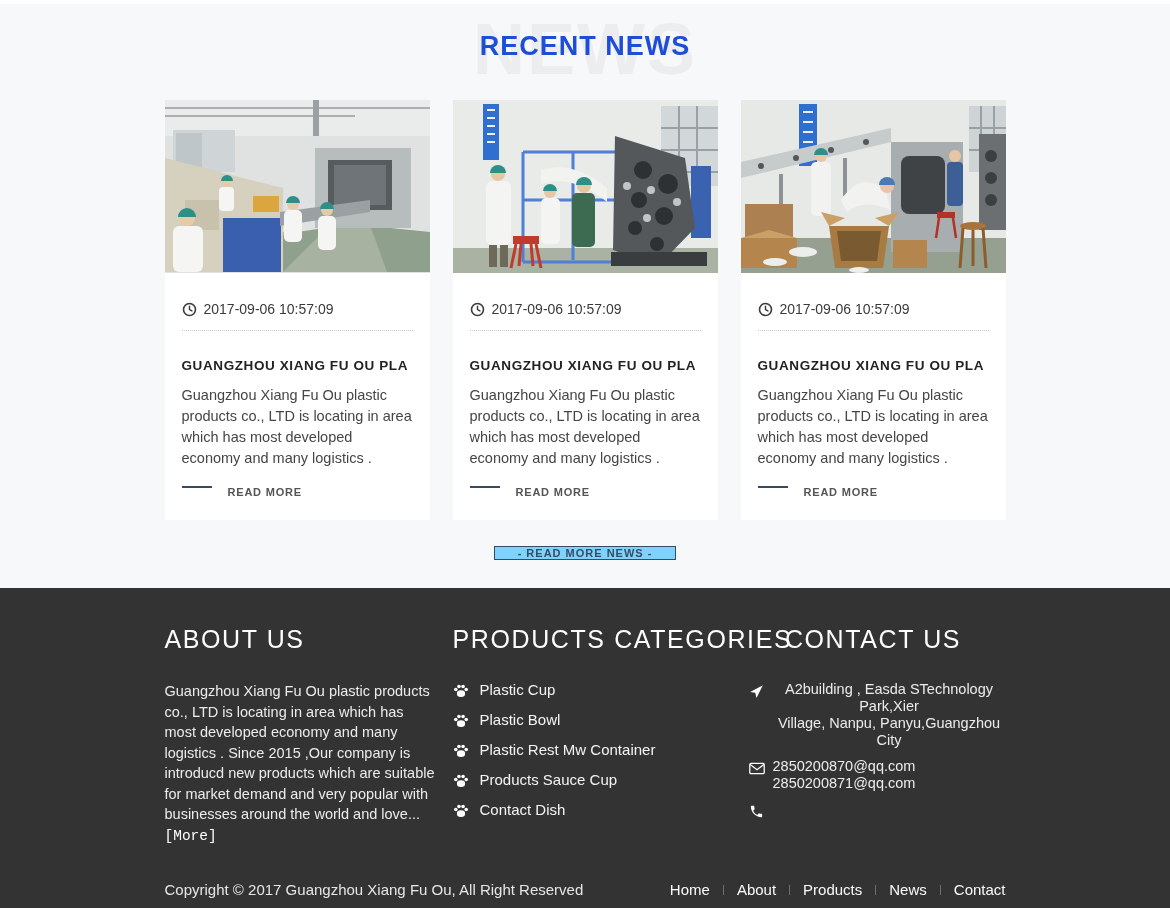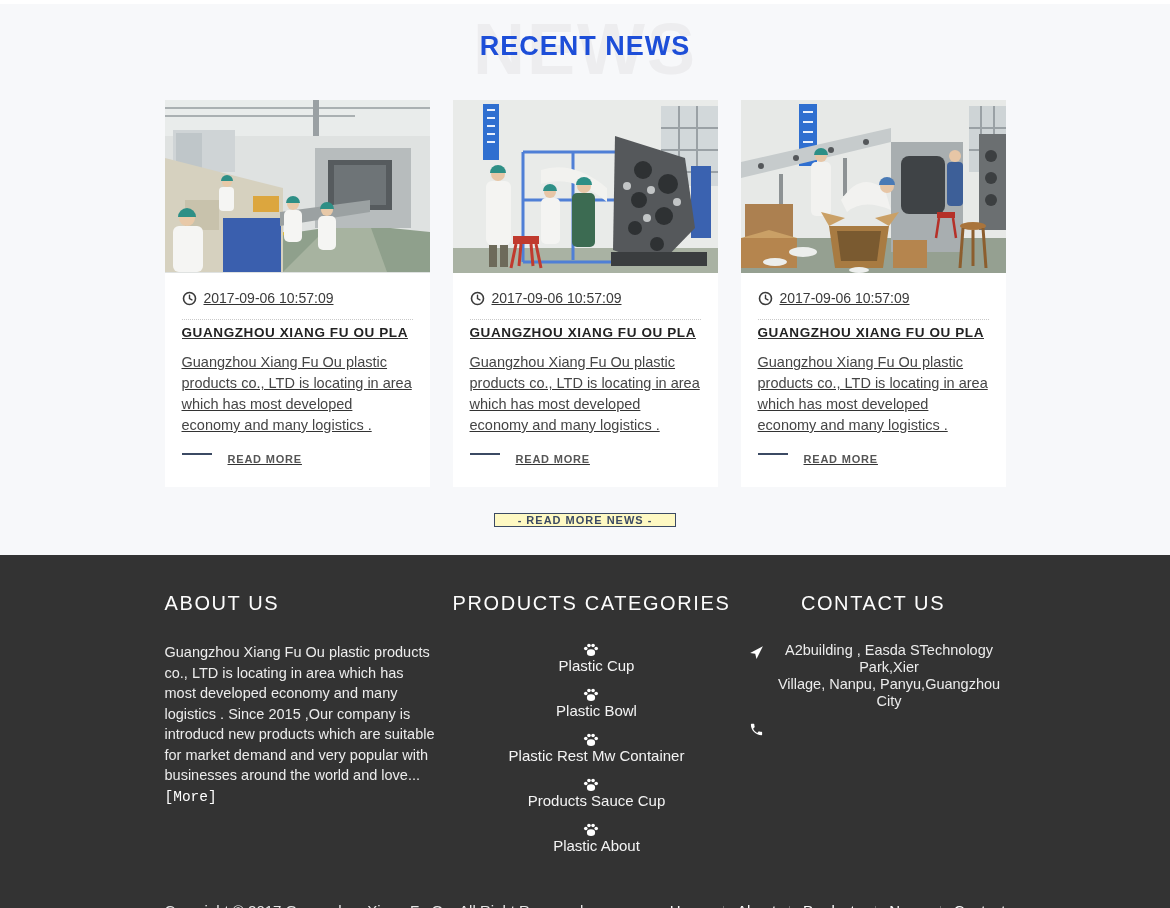--- a/index.html
+++ b/index.html
@@ -21,53 +21,53 @@
     user-select:none;
   }
   .section-title {
     position:absolute; top:27px; left:0; right:0; text-align:center;
     font-size:27px; font-weight:bold; color:#1d4ed8; letter-spacing:1px;
   }
   .cards { width:841px; margin:8px auto 0; display:flex; justify-content:space-between; }
   .card { width:265px; background:#ffffff; }
   .card-photo { width:265px; height:173px; display:block; overflow:hidden; cursor:pointer; }
   .card-photo svg { display:block; }
-  .card-body { padding:17px 17px 22px;text-decoration:underline; }
+  .card-body { padding:28px 17px 22px; }
   .card-date { display:flex; align-items:center; font-size:14px; color:#3a3a3a; }
   .card-date svg { margin-right:7px; flex:0 0 auto; }
   .dotted { border-bottom:1px dotted #c9c9c9; margin-top:13px; }
   .card-title {
-    margin-top:5px; font-size:13.5px; font-weight:bold; color:#222;
+    margin-top:27px; font-size:13.5px; font-weight:bold; color:#222;
     letter-spacing:0.6px; white-space:nowrap; overflow:hidden; cursor:pointer;
   }
   .card-excerpt { margin-top:12px; font-size:14.5px; line-height:21px; color:#454545; }
   .read-more { margin-top:17px; display:flex; cursor:pointer; }
   .read-more .rm-line { width:30px; height:2px; background:#3b4a63; margin-right:16px; }
   .read-more .rm-label { font-size:11px; font-weight:bold; color:#555; letter-spacing:0.8px; }
 
   .more-news-wrap { text-align:center; margin-top:23px; }
   .more-news-btn {
-    display:inline-block; border:1px solid #3b4a63; background:#fef9c3;
+    display:inline-block; border:1px solid #3b4a63; background:#7dd3fc;
     color:#3b4a63; font-size:11px; font-weight:bold; letter-spacing:1px;
     padding:0 23px; cursor:pointer; font-family:inherit;
   }
 
   
   .footer { background:#333333; margin-top:27px; flex:1; padding-top:37px; color:#ececec; }
   .footer-cols { width:841px; margin:0 auto; display:flex; }
   .fcol-about { width:288px; }
   .fcol-cats  { width:288px; }
   .fcol-contact { width:265px;text-align:center; }
   .fh {
-    font-size:20px; font-weight:normal; color:#fdfdfd; letter-spacing:1.6px;
+    font-size:25px; font-weight:normal; color:#fdfdfd; letter-spacing:1.6px;
     margin-bottom:27px; white-space:nowrap;
   }
   .about-text { width:274px; font-size:14.5px; line-height:20.5px; color:#ececec; }
   .more-link { color:#ffffff; cursor:pointer;font-family:Liberation Mono, monospace; }
-  .cat-item { display:flex; align-items:center; margin-bottom:13px; cursor:pointer;flex-direction:column; }
+  .cat-item { display:flex; align-items:flex-end; margin-bottom:13px; cursor:pointer; }
   .cat-item svg { margin-right:11px; flex:0 0 auto; }
   .cat-label { font-size:15px; color:#f4f4f4; line-height:17px; }
   .contact-row { display:flex; margin-bottom:9px; }
   .contact-icon { width:32px; padding-top:3px; flex:0 0 auto; }
   .contact-text { font-size:14.5px; line-height:17px; color:#ececec; }
   .contact-text .clabel { display:inline-block; margin-right:8px; }
   .email-line { display:block; color:#ececec; cursor:pointer; text-decoration:none; }
 
   .copyright-bar {
     width:841px; margin:35px auto 0; display:flex; justify-content:space-between;
@@ -325,39 +325,51 @@
           <span class="cat-label">Products Sauce Cup</span>
         </div>
         <div class="cat-item">
           <svg width="16" height="15" viewBox="0 0 20 19" fill="#ffffff">
             <ellipse cx="10" cy="13.5" rx="5.2" ry="4.2"></ellipse>
               <circle cx="3.4" cy="8.2" r="2.3"></circle>
               <circle cx="7.4" cy="4.4" r="2.3"></circle>
               <circle cx="12.6" cy="4.4" r="2.3"></circle>
               <circle cx="16.6" cy="8.2" r="2.3"></circle>
           </svg>
-          <span class="cat-label">Plastic About</span>
+          <span class="cat-label">Contact Dish</span>
         </div>
       </div>
 
       <div class="fcol-contact">
         <h3 class="fh">CONTACT US</h3>
 
         <div class="contact-row">
           <span class="contact-icon">
             <svg width="15" height="15" viewBox="0 0 20 20" fill="#ffffff">
                 <path d="M1.5 10.5 L18.5 1.5 L10 18.5 L8.3 11.6 Z"></path>
               </svg>
           </span>
           <span class="contact-text">
             <span>A2building , Easda STechnology Park,Xier</span><br>
             <span>Village, Nanpu, Panyu,Guangzhou City</span>
           </span>
         </div>
 
+        <div class="contact-row" style="margin-top:9px">
+          <span class="contact-icon">
+            <svg width="16" height="13" viewBox="0 0 20 16" fill="none" stroke="#ffffff" stroke-width="1.6">
+              <rect x="1" y="1.5" width="18" height="13" rx="1.5"></rect>
+                <path d="M1.5 3 L10 9.5 L18.5 3"></path>
+            </svg>
+          </span>
+          <span class="contact-text">
+            <a class="email-line">2850200870@qq.com</a>
+            <a class="email-line">2850200871@qq.com</a>
+          </span>
+        </div>
 
         <div class="contact-row" style="margin-top:9px">
           <span class="contact-icon">
             <svg width="15" height="15" viewBox="0 0 24 24" fill="#ffffff">
                 <path d="M6.6 10.8c1.5 3 3.6 5.1 6.6 6.6l2.2-2.2c.3-.3.7-.4 1-.2 1.1.4 2.3.6 3.6.6.6 0 1 .4 1 1V20c0 .6-.4 1-1 1C10.8 21 3 13.2 3 3.9c0-.6.4-1 1-1h3.5c.6 0 1 .4 1 1 0 1.2.2 2.4.6 3.6.1.3 0 .7-.2 1l-2.3 2.3z"></path>
               </svg>
           </span>
         </div>
       </div>
 

